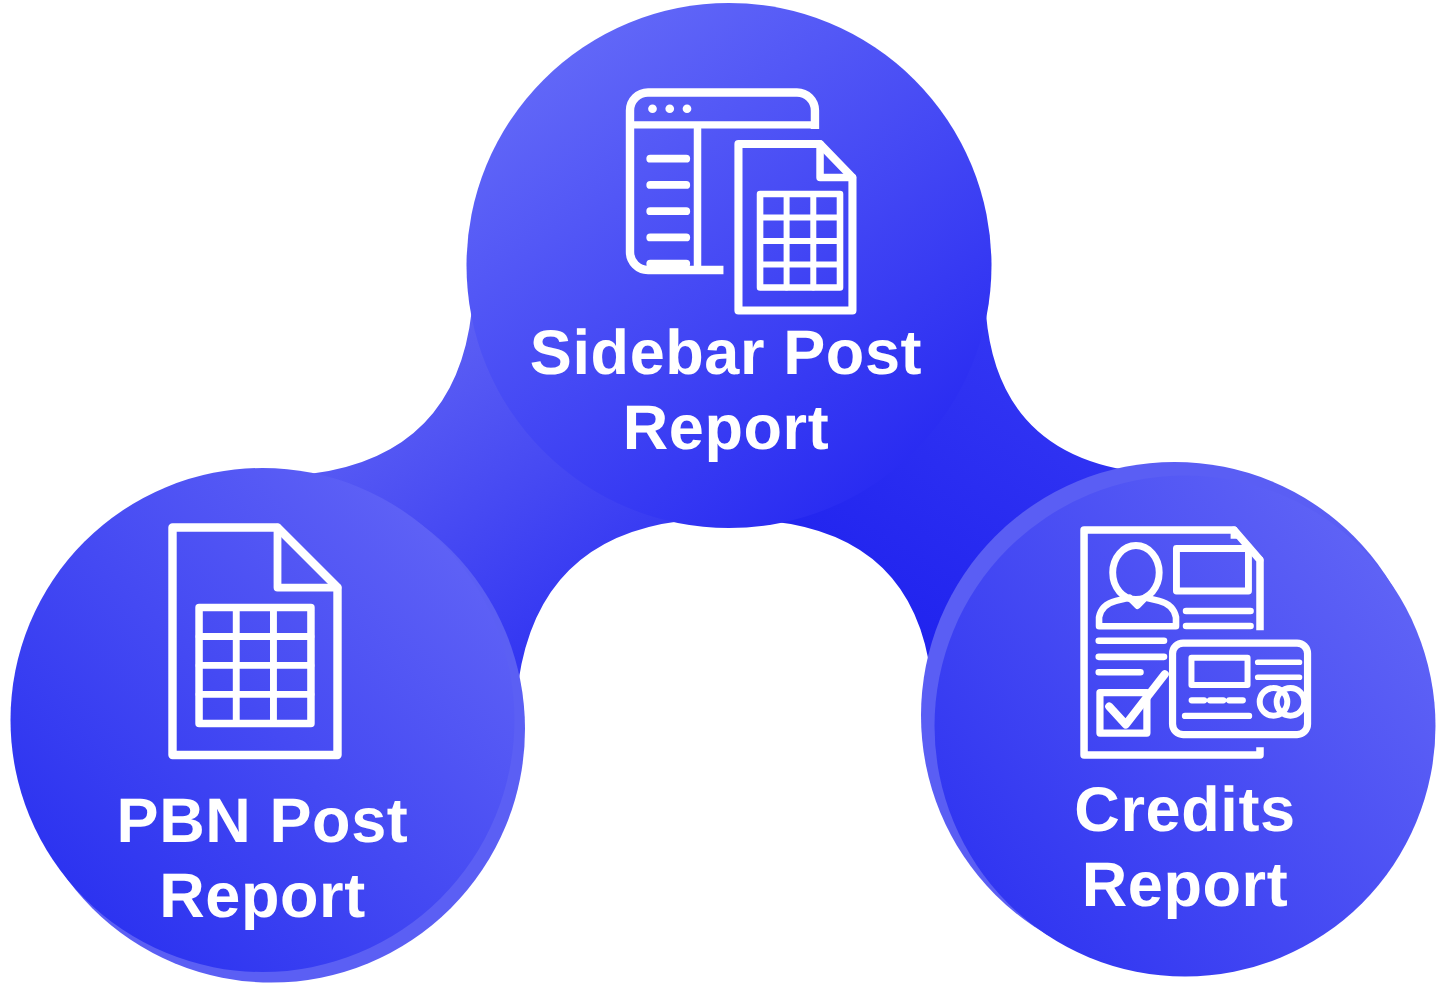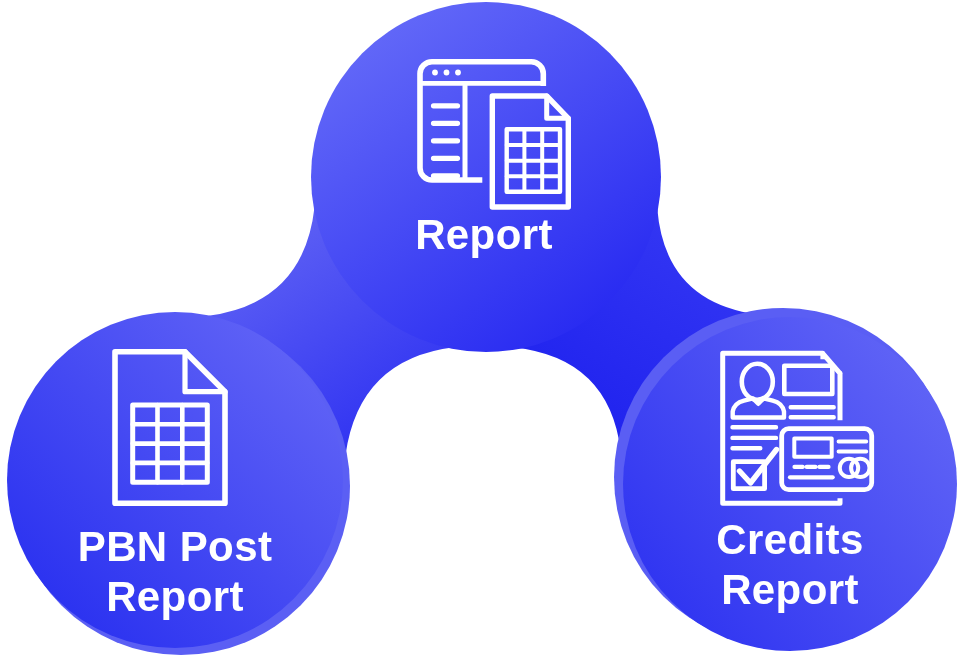--- a/index.html
+++ b/index.html
@@ -92,20 +92,21 @@
       <rect x="794.3" y="438.5" width="37.4" height="18.2" stroke-width="4"></rect>
       <path stroke-width="3.8" d="M 838.5,441.5 H 866.3 M 838.5,451.5 H 866.3"></path>
       <path stroke-width="4.2" d="M 794.5,466.9 H 802.7 M 806.7,466.9 H 815.5 M 819.5,466.9 H 828.5"></path>
       <path stroke-width="4.2" d="M 790,477.3 H 832.7"></path>
       <circle cx="849" cy="467.9" r="9.2" stroke-width="4"></circle>
       <circle cx="860.3" cy="467.9" r="9.2" stroke-width="4"></circle>
     </g>
   </svg>
 
   <div class="node-label" style="left:274px;top:210px;">
+    <span>Sidebar Post</span>
     <span>Report</span>
   </div>
   <div class="node-label" style="left:-35px;top:522px;">
     <span>PBN Post</span>
     <span>Report</span>
   </div>
   <div class="node-label" style="left:580px;top:515px;">
     <span>Credits</span>
     <span>Report</span>
   </div>

